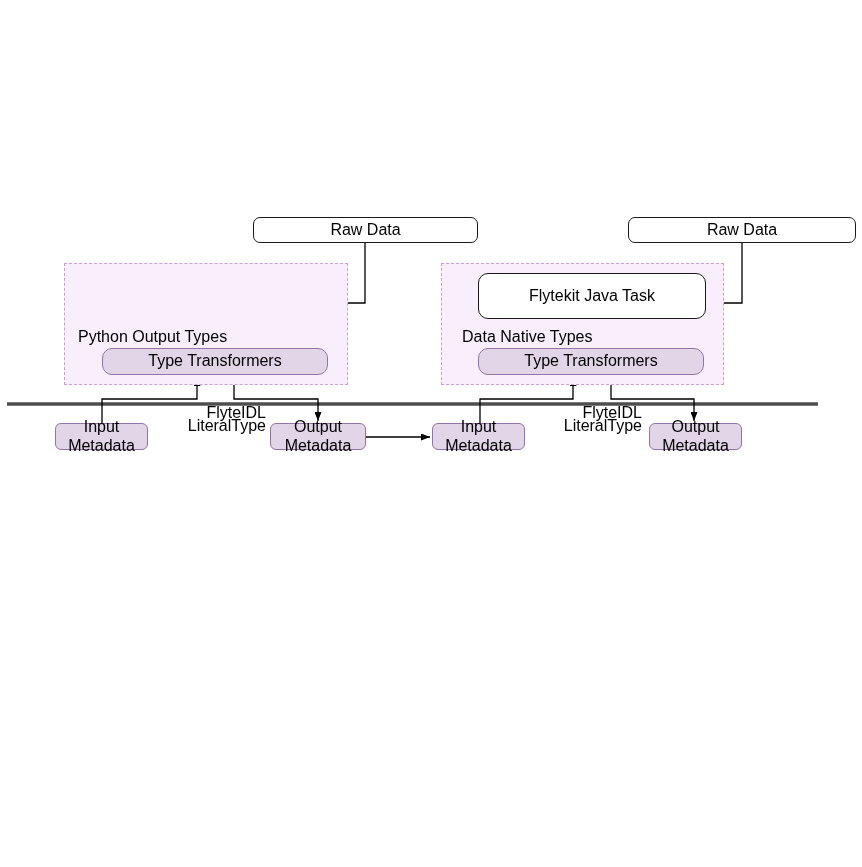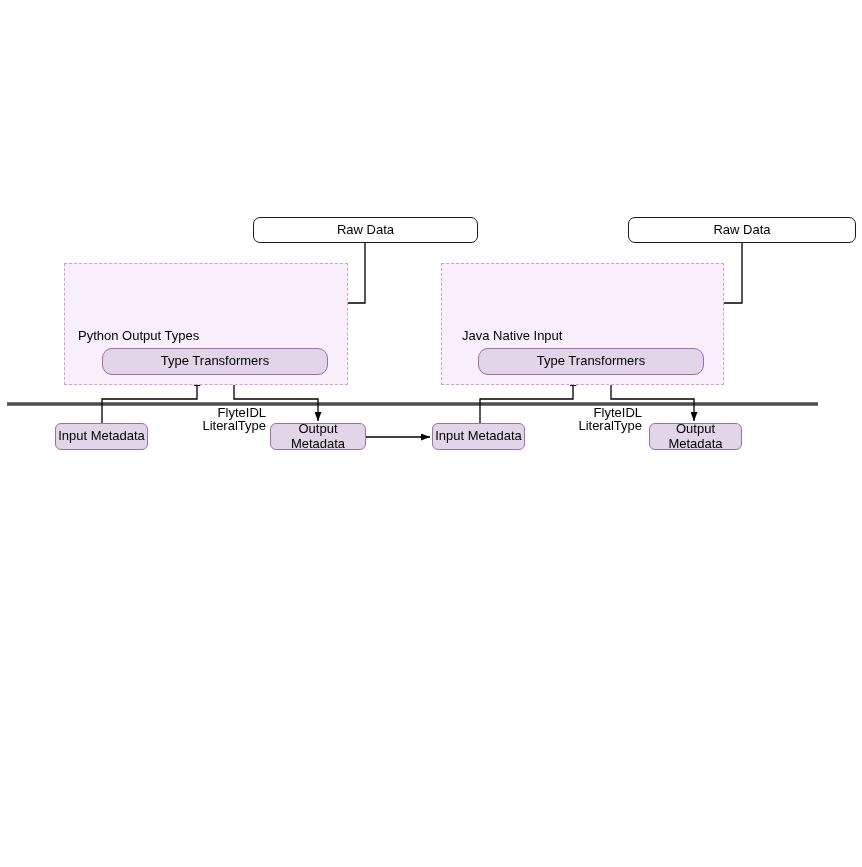--- a/index.html
+++ b/index.html
@@ -13,21 +13,21 @@
     --arrow: #000000;
     --propeller-fill: #e6dbee;
   }
   html, body { margin: 0; padding: 0; background: #ffffff; }
   .canvas {
     position: relative;
     width: 862px;
     height: 867px;
     background: #ffffff;
     font-family: "Liberation Sans", "DejaVu Sans", sans-serif;
-    font-size: 13px;
+    font-size: 16px;
     color: #000000;
     overflow: hidden;
   }
   .wires { position: absolute; left: 0; top: 0; }
   .node {
     position: absolute;
     display: flex;
     align-items: center;
     justify-content: center;
     text-align: center;
@@ -101,23 +101,24 @@
       <path d="M611,376 L611,399 L694,399 L694,421" marker-end="url(#arrow)"></path>
     </g>
   </svg>
 
   <div class="group-box" style="left:64px; top:263px; width:284px; height:122px;"></div>
   <div class="group-box" style="left:441px; top:263px; width:283px; height:122px;"></div>
 
   <div class="node plain-node" style="left:253px; top:217px; width:225px; height:26px;">Raw Data</div>
   <div class="node plain-node" style="left:628px; top:217px; width:228px; height:26px;">Raw Data</div>
 
+  <div class="node task-node" style="left:478px; top:273px; width:228px; height:46px;">Flytekit Java Task</div>
 
   <div class="float-label" style="left:78px; top:328px;">Python Output Types</div>
-  <div class="float-label" style="left:462px; top:328px;">Java Native Input</div>
+  <div class="float-label" style="left:462px; top:328px;">Data Native Types</div>
 
   <div class="node purple-node" style="left:102px; top:348px; width:226px; height:27px;">Type Transformers</div>
   <div class="node purple-node" style="left:478px; top:348px; width:226px; height:27px;">Type Transformers</div>
 
   <div class="idl-label" style="left:166px; top:406px;">
     <div>FlyteIDL</div>
     <div>LiteralType</div>
   </div>
   <div class="idl-label" style="left:542px; top:406px;">
     <div>FlyteIDL</div>

